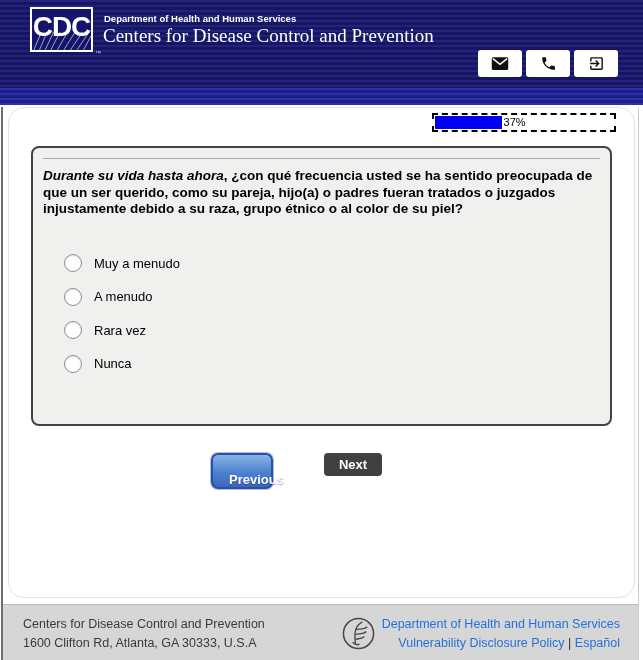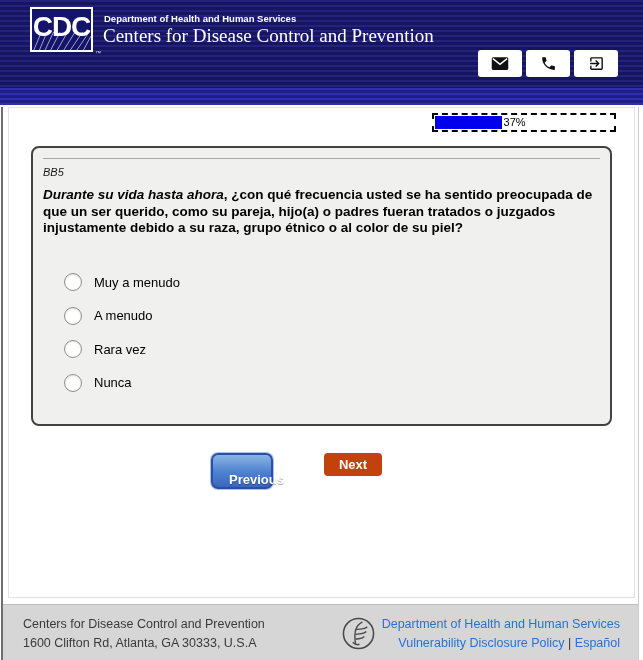--- a/index.html
+++ b/index.html
@@ -44,21 +44,21 @@
   
   .page-body {
     position:relative; margin:0 4px 0 1px; height:555px;
     border-left:2px solid #6e6e6e; border-right:1px solid #cccccc;
     background:#ffffff;
   }
 
   
   .card {
     position:relative; margin:2px 3px 0 5px; height:491px;
-    background:#ffffff; border:1px solid #e2e2e2; border-radius:0;
+    background:#ffffff; border:1px solid #e2e2e2; border-radius:16px;
   }
   .progress-wrap {
     position:absolute; right:18px; top:5px; width:184px; height:19px;
     border:2px dashed #000000; background:#ffffff;
   }
   .progress-fill { position:absolute; left:1px; top:1px; bottom:1px; background:#0000ee; }
   .progress-label { position:absolute; top:1px; font-size:11px; color:#000; white-space:nowrap; }
 
   .qbox {
     position:absolute; left:22px; top:38px; width:581px; height:280px;
@@ -85,21 +85,21 @@
     position:absolute; left:202px; top:0; width:62px; height:23px;
     background:linear-gradient(180deg,#8ab5e3 0%,#4c80d0 55%,#3a66bd 100%);
     border:2px solid #2b4ea6; border-radius:7px;
     color:#fff; font-weight:bold; font-size:13px; line-height:17px;
     text-shadow:0 1px 1px rgba(0,0,0,0.35);
     box-shadow:0 0 0 1px #a9c0ea; cursor:pointer; padding:16px;
     font-family:"Liberation Sans", sans-serif;
   }
   .next-btn {
     position:absolute; left:315px; top:0; width:58px; height:23px;
-    background:#c2410c; border:none; border-radius:4px;
+    background:#404040; border:none; border-radius:4px;
     color:#fff; font-weight:bold; font-size:13px; cursor:pointer; padding:0;
     font-family:"Liberation Sans", sans-serif;
   }
 
   
   .footer {
     position:absolute; left:0; right:0; bottom:0; height:58px;
     background:#d6d6d6; border-top:1px solid #bdbdbd;
   }
   .footer-left {
@@ -163,21 +163,20 @@
 
   <div class="card">
 
     <div class="progress-wrap">
       <div class="progress-fill" style="width: 37%; background: rgb(0, 0, 238);"></div>
       <span class="progress-label" style="left: calc(37% + 3px);">37%</span>
     </div>
 
     <div class="qbox">
       <div class="qline"></div>
-      <div class="qcode">BB5</div>
       <div class="qtext">
         <span class="lead">Durante su vida hasta ahora</span><span>, ¿con qué frecuencia usted se ha sentido preocupada de que un ser querido, como su pareja, hijo(a) o padres fueran tratados o juzgados injustamente debido a su raza, grupo étnico o al color de su piel?</span>
       </div>
 
       <div class="options">
         <div class="option">
           <span class="radio"></span>
           <span class="option-label">Muy a menudo</span>
         </div>
         <div class="option">

